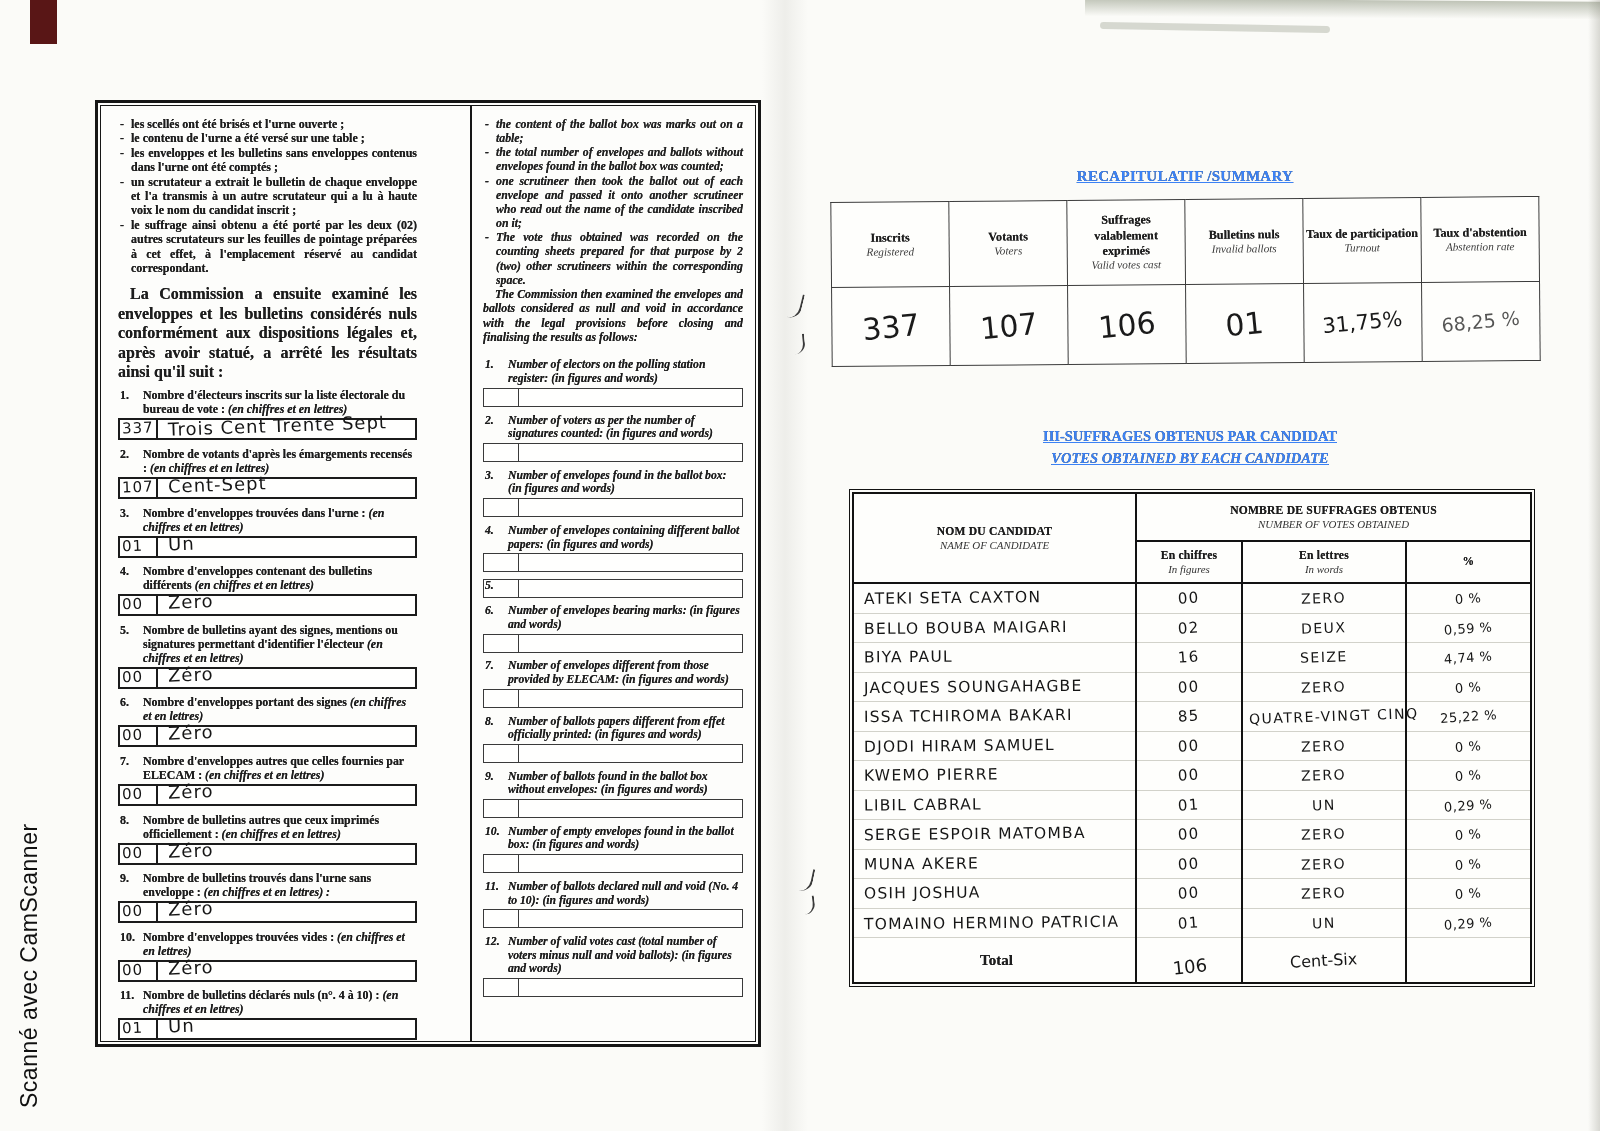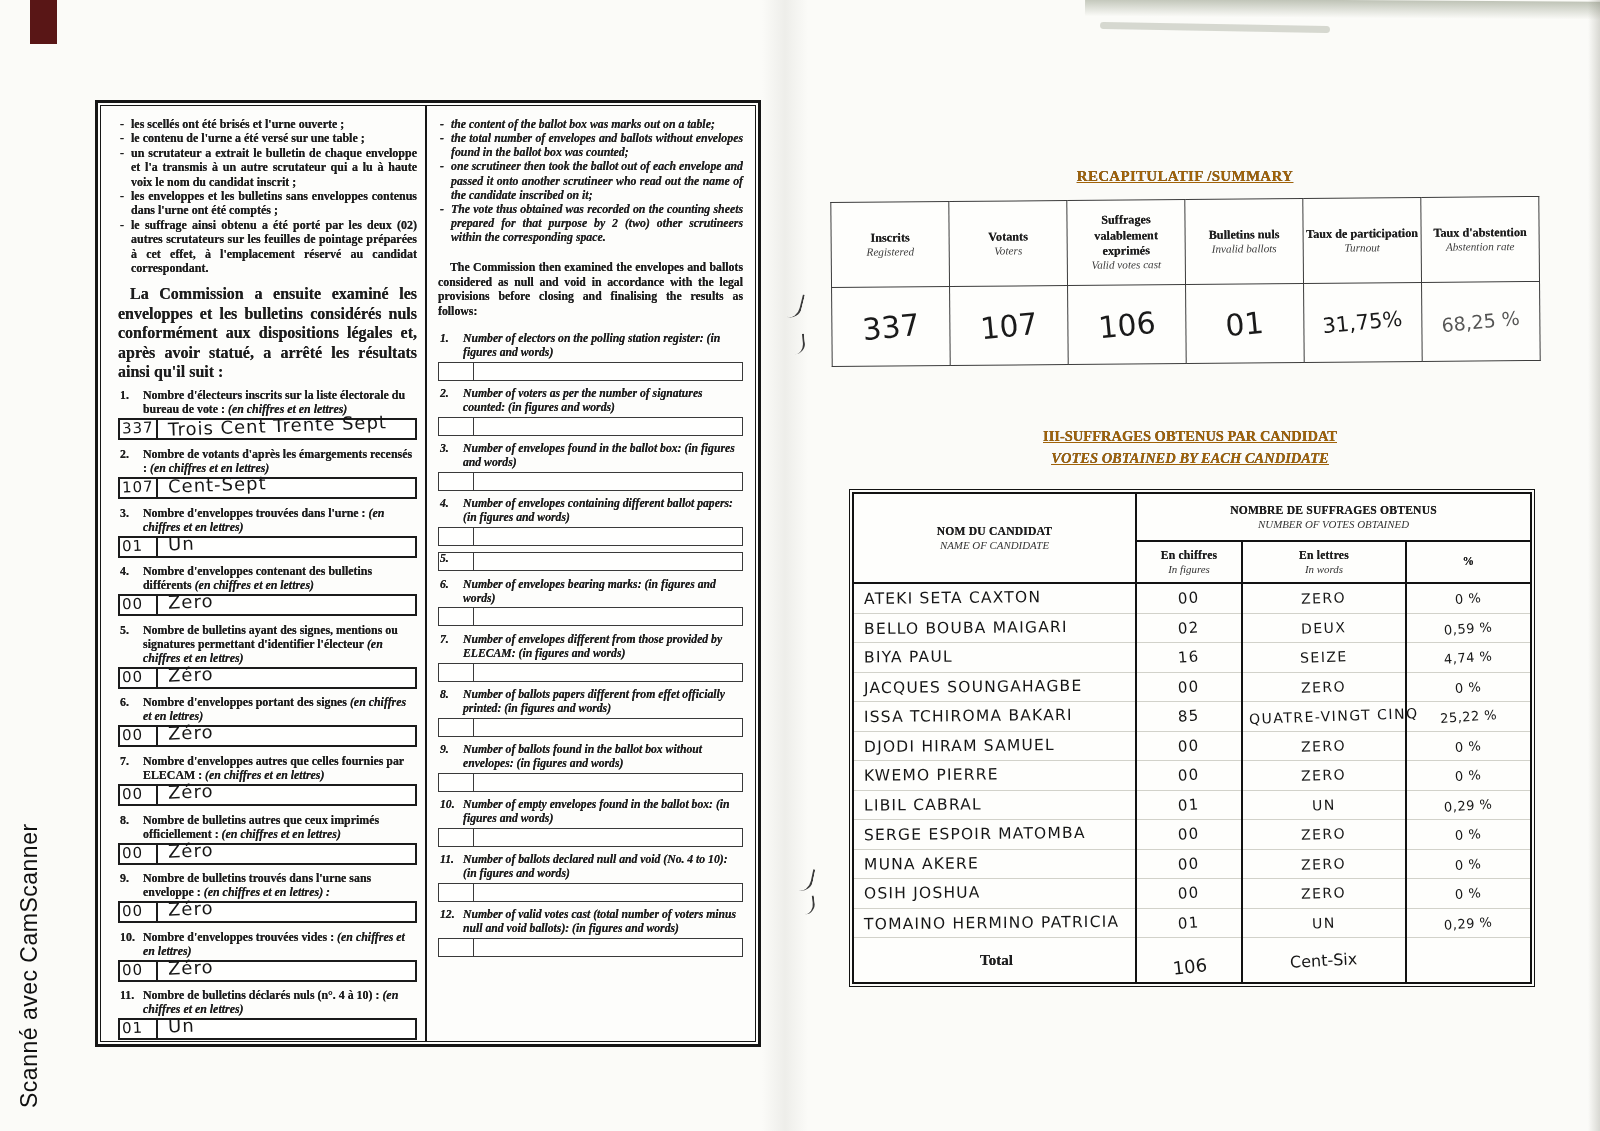--- a/index.html
+++ b/index.html
@@ -28,32 +28,32 @@
 
   
   #watermark{
     left:16px;top:1108px;transform:rotate(-90deg);transform-origin:0 0;
     font-family:"Liberation Sans",sans-serif;font-size:23px;color:#101010;
     white-space:nowrap;letter-spacing:.5px;
   }
 
   
   #form{left:95px;top:100px;width:660px;height:941px;border:3px solid #161616;background:#fdfdfb;}
-  #form-inner{position:absolute;inset:2px;border:1px solid #161616;display:flex;overflow:hidden;}
+  #form-inner{position:absolute;inset:2px;border:1px solid #161616;display:flex;overflow:hidden;gap:45px;}
   .col{box-sizing:border-box;}
   #col-fr{width:324px;padding:11px 8px 6px 17px;}
   #col-en{flex:1;border-left:2px solid #161616;padding:11px 12px 6px 11px;}
 
   .bullet{font-weight:bold;font-size:12px;line-height:1.2;padding-left:13px;position:relative;
     text-align:justify;text-shadow:0 0 .35px #333;}
   .bullet::before{content:"-";position:absolute;left:2px;}
   #col-en .bullet{font-style:italic;font-size:11.8px;color:#222;}
   .para{font-weight:bold;font-size:16px;line-height:1.22;margin-top:9px;text-align:justify;
     text-indent:12px;text-shadow:0 0 .35px #333;}
-  #col-en .para{font-size:11.8px;margin-top:16px;}
+  #col-en .para{font-style:italic;font-size:11.8px;margin-top:0;}
 
   .items{margin-top:5px;}
   #col-en .items{margin-top:14px;}
   .item{margin-top:6.5px;}
   .item-label{font-weight:bold;font-size:11.9px;line-height:1.18;position:relative;padding-left:25px;
     text-shadow:0 0 .35px #333;}
   .item-num{position:absolute;left:2px;}
   .sub{font-style:italic;}
   #col-en .item-label{font-style:italic;font-size:11.7px;}
 
@@ -61,21 +61,21 @@
   .cell-fig{width:36px;border-right:2px solid #1b1b1b;position:relative;}
   .cell-words{flex:1;position:relative;}
   #col-en .item-box{border-width:1.5px;border-color:#3a3a3a;height:17px;}
   #col-en .cell-fig{border-right-width:1.5px;border-right-color:#3a3a3a;width:34px;}
 
   .hw{font-family:"DejaVu Sans",sans-serif;color:#161616;white-space:nowrap;position:absolute;}
   .hw-fig{font-size:15px;top:-1px;left:2px;transform:rotate(-2deg);letter-spacing:1px;}
   .hw-words{font-size:18px;top:-5px;left:10px;transform:rotate(-2deg);letter-spacing:1px;}
 
   
-  .title{position:absolute;font-weight:bold;text-decoration:underline;color:#a16207;
+  .title{position:absolute;font-weight:bold;text-decoration:underline;color:#3b82f6;
     text-shadow:0 0 .4px #333;}
   #summary-title{left:830px;top:168px;width:710px;text-align:center;font-size:15px;letter-spacing:.3px;}
   #votes-title{left:850px;top:426px;width:680px;text-align:center;font-size:14.5px;line-height:1.5;}
   #votes-title .t2{font-style:italic;display:block;}
 
   table{border-collapse:collapse;position:absolute;table-layout:fixed;background:#fefefc;}
   #summary-table{left:831px;top:199px;width:709px;transform:rotate(-.5deg);}
   #summary-table td{border:1.5px solid #3c3c3c;text-align:center;vertical-align:middle;padding:2px;}
   .sum-fr{font-weight:bold;font-size:12.2px;line-height:1.25;text-shadow:0 0 .35px #333;}
   .sum-en{font-style:italic;font-size:11.2px;color:#3c3c3c;line-height:1.2;}
@@ -121,22 +121,22 @@
 <div class="pen-mark" id="pen4"></div>
 
 <div class="abs" id="watermark">Scanné avec CamScanner</div>
 
 <div class="abs" id="form">
   <div id="form-inner">
     <div class="col" id="col-fr">
       <div>
           <div class="bullet">les scellés ont été brisés et l'urne ouverte ;</div>
           <div class="bullet">le contenu de l'urne a été versé sur une table ;</div>
+          <div class="bullet">les enveloppes et les bulletins sans enveloppes contenus dans l'urne ont été comptés ;</div>
           <div class="bullet">un scrutateur a extrait le bulletin de chaque enveloppe et l'a transmis à un autre scrutateur qui a lu à haute voix le nom du candidat inscrit ;</div>
-          <div class="bullet">les enveloppes et les bulletins sans enveloppes contenus dans l'urne ont été comptés ;</div>
           <div class="bullet">le suffrage ainsi obtenu a été porté par les deux (02) autres scrutateurs sur les feuilles de pointage préparées à cet effet, à l'emplacement réservé au candidat correspondant.</div>
         </div>
       <div class="para">La Commission a ensuite examiné les enveloppes et les bulletins considérés nuls conformément aux dispositions légales et, après avoir statué, a arrêté les résultats ainsi qu'il suit :</div>
       <div class="items">
           <div class="item">
             <div class="item-label"><span class="item-num">1.</span><span>Nombre d'électeurs inscrits sur la liste électorale du bureau de vote : </span><span class="sub">(en chiffres et en lettres)</span></div>
             <div class="item-box">
               <div class="cell-fig">
                 <span class="hw hw-fig">337</span>
               </div>

